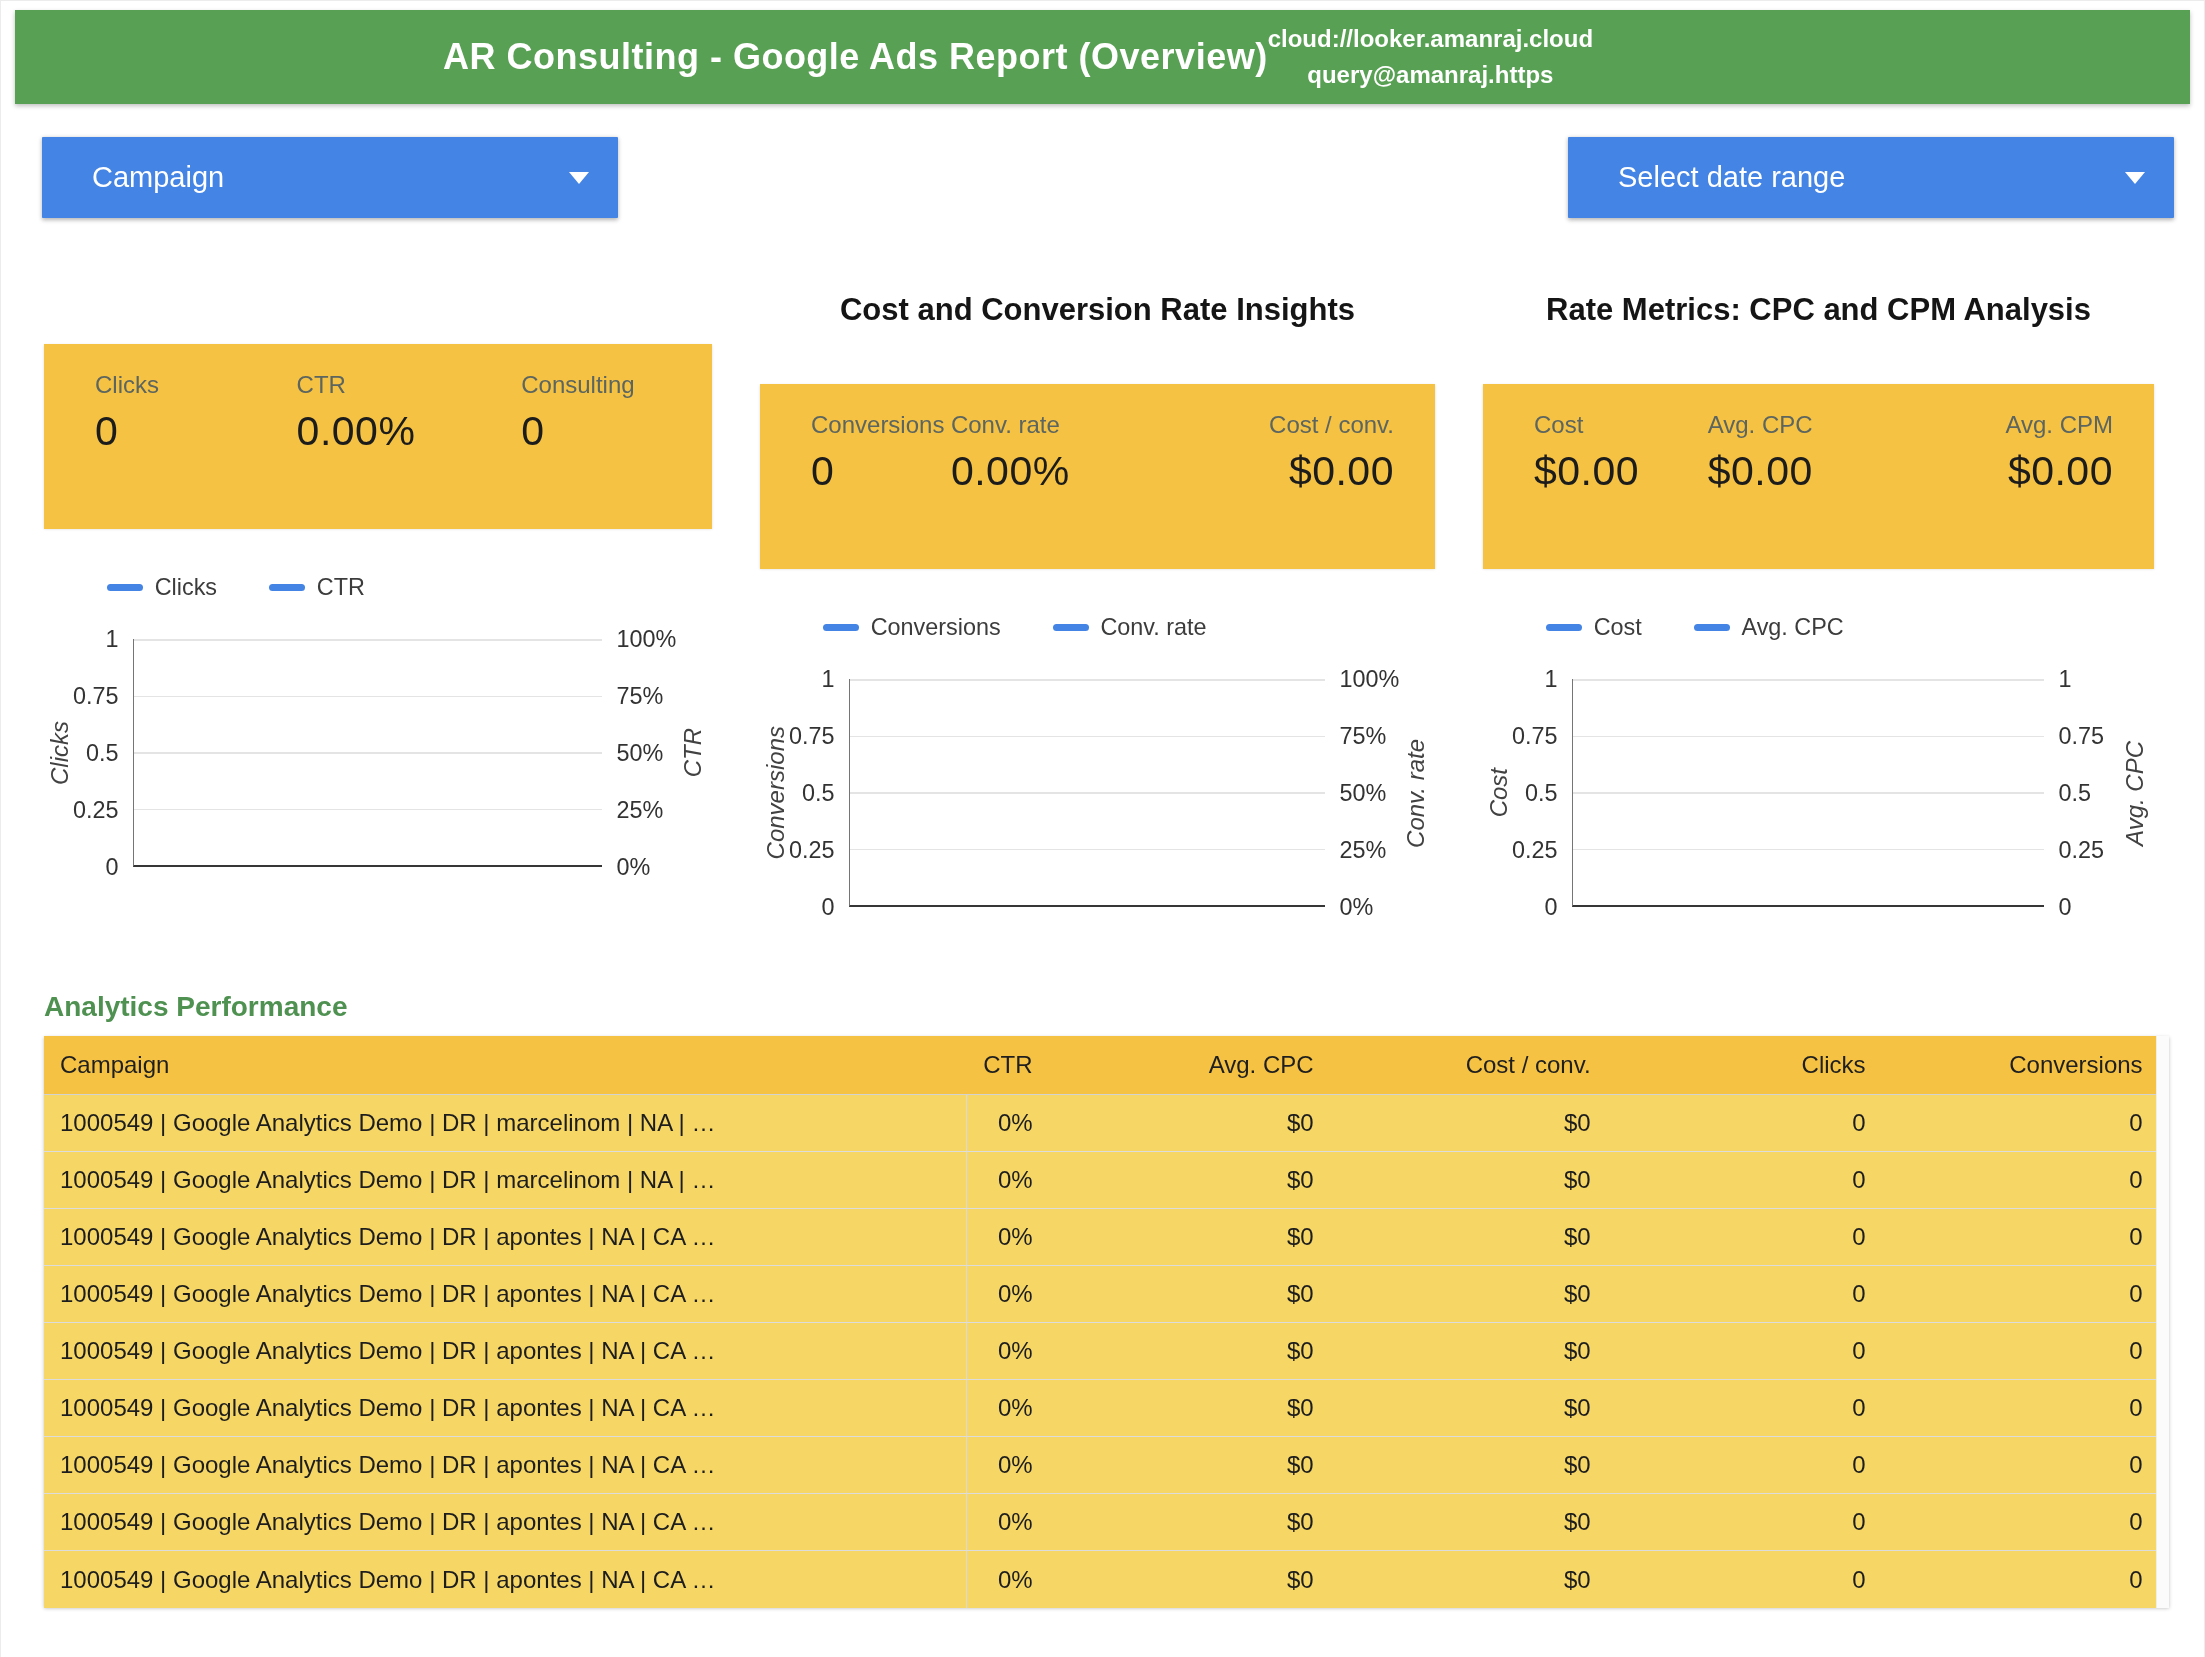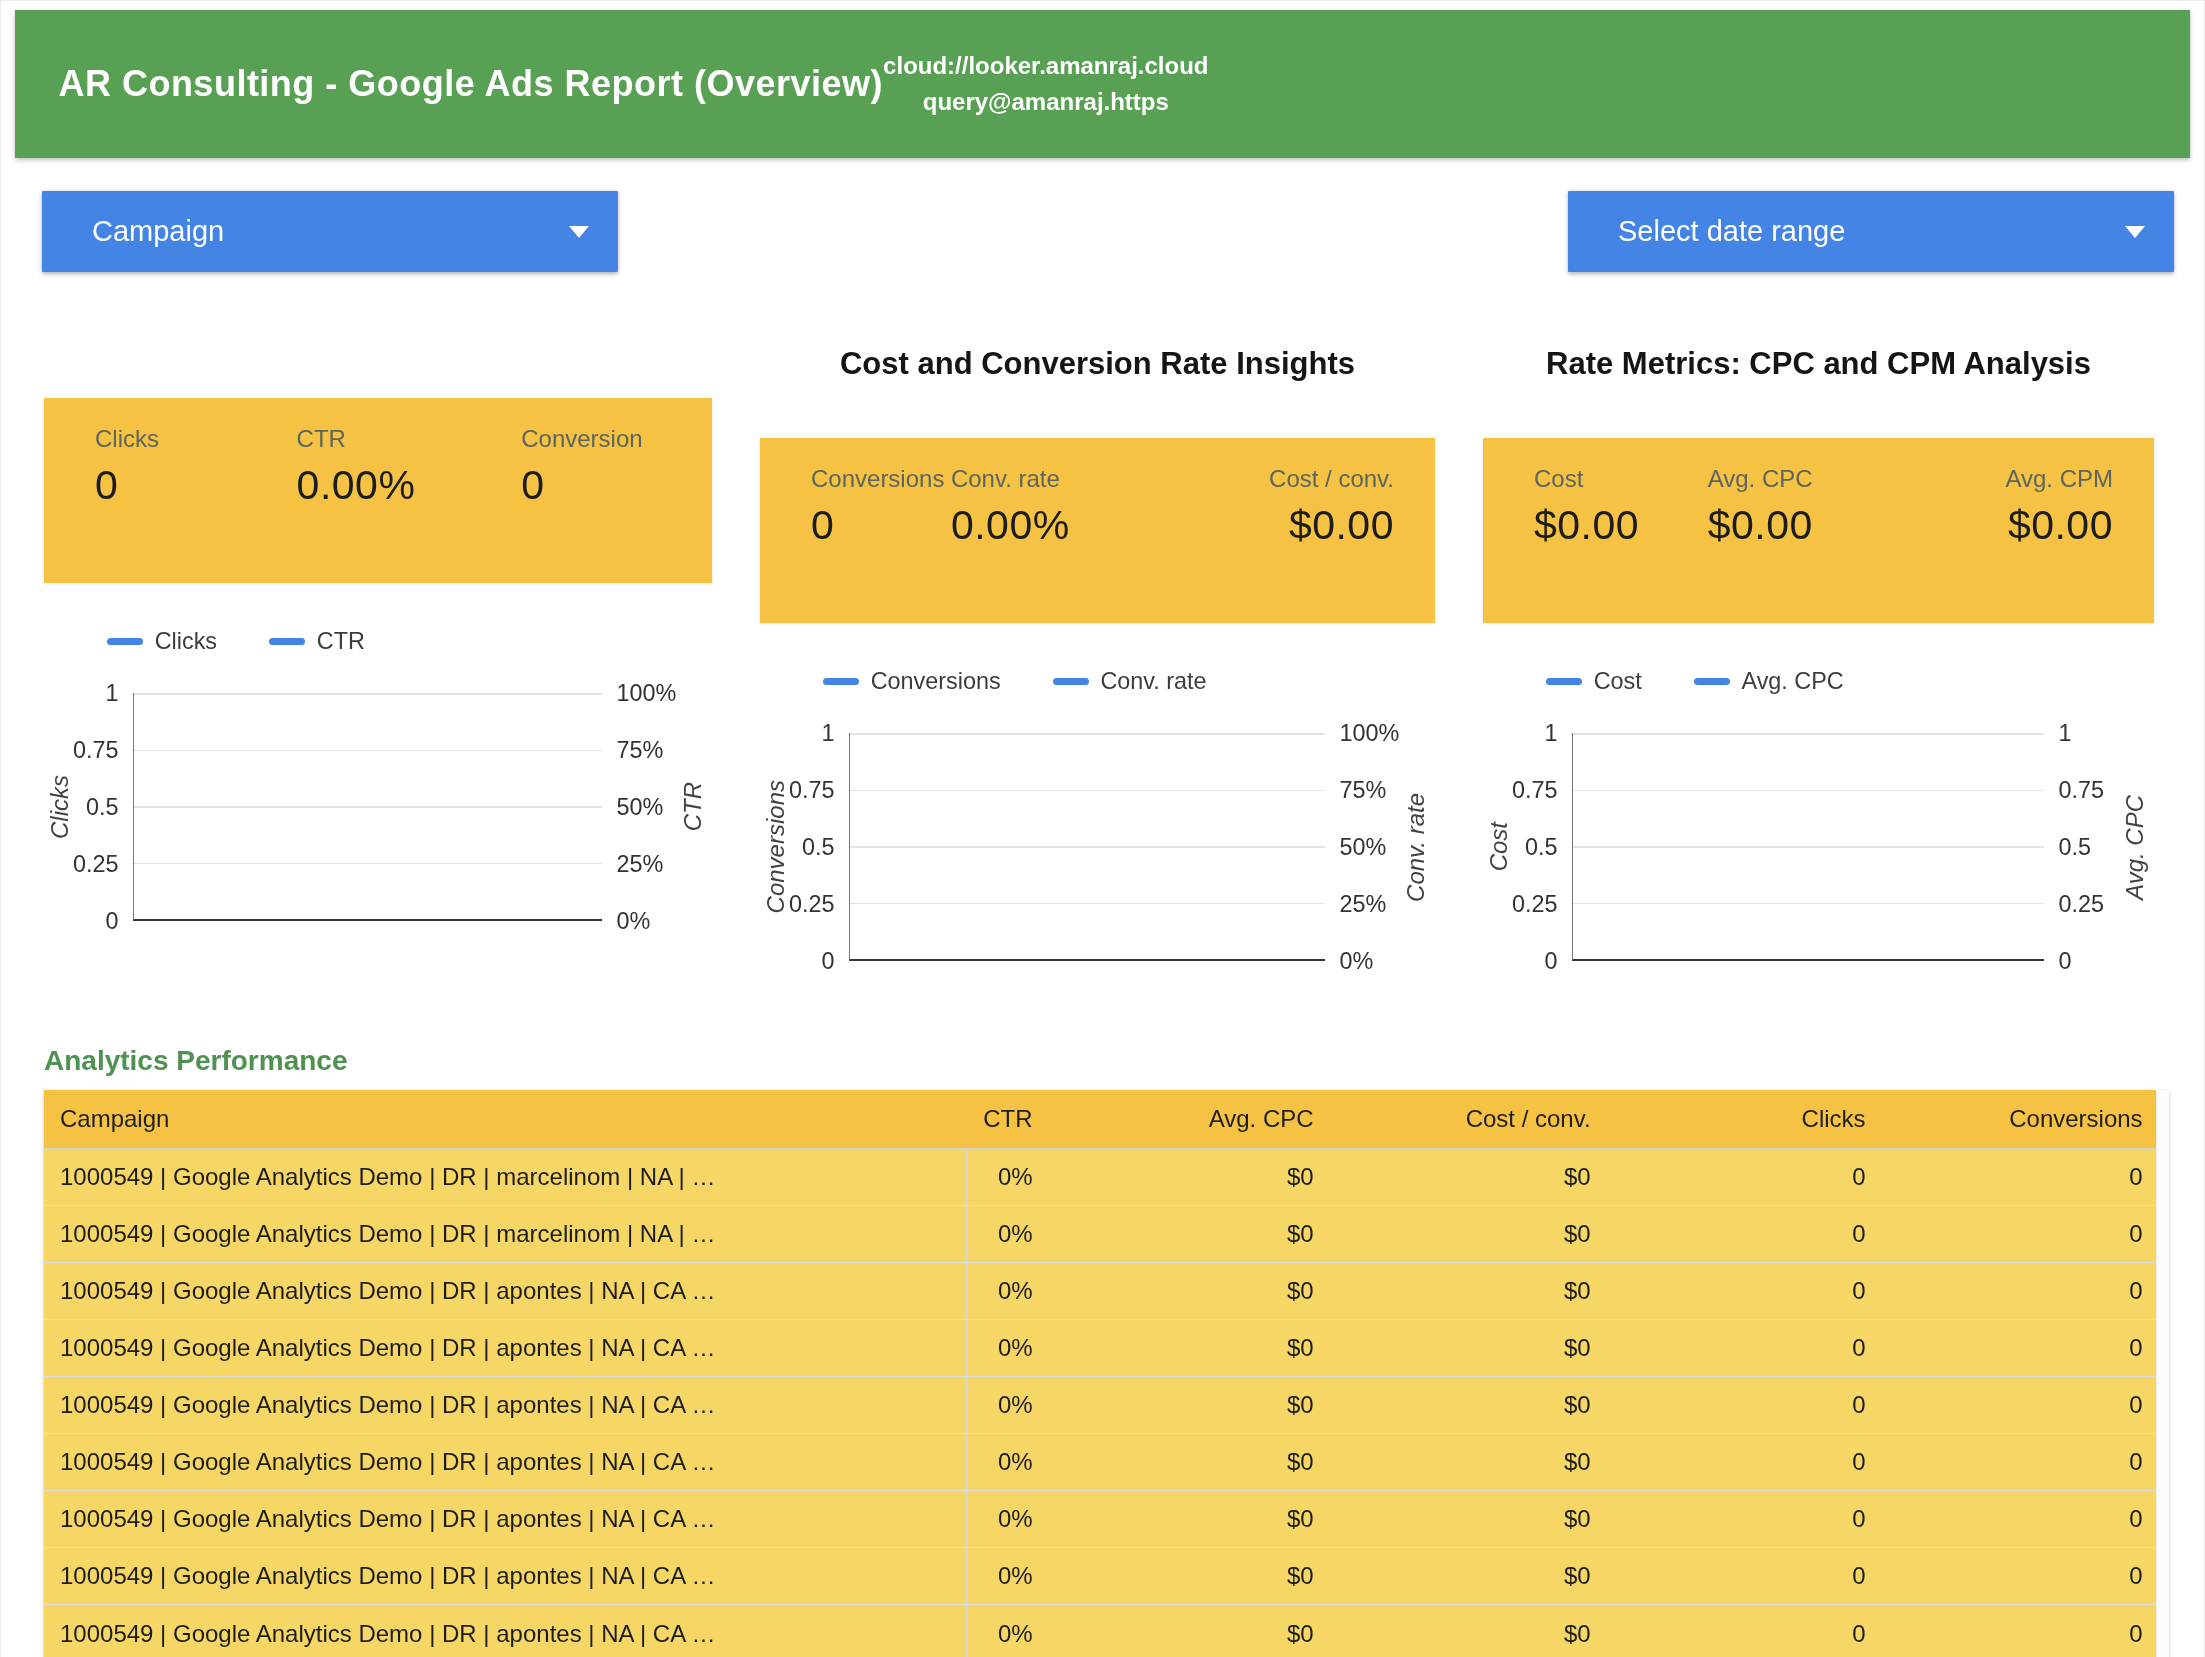--- a/index.html
+++ b/index.html
@@ -5,22 +5,22 @@
   * { margin:0; padding:0; box-sizing:border-box; }
   html,body { background:#ffffff; }
   body { font-family:"Liberation Sans","DejaVu Sans",sans-serif; }
   .page{
     position:relative; width:2205px; height:1658px; background:#fff;
     overflow:hidden; border:0.9px solid #ececec;
   }
 
   
   .report-header{
-    margin:9px 14.4px 0 14.4px; height:148px; background:#58A053;
-    display:flex; align-items:center; justify-content:flex-start;
+    margin:9px 14.4px 0 14.4px; height:94px; background:#58A053;
+    display:flex; align-items:center; justify-content:center;
     box-shadow:0 1.8px 4.5px rgba(0,0,0,.25);
   }
   .report-title{ color:#fff; font-size:36px; font-weight:700; padding-left:43px; letter-spacing:0.5px;}
   .header-links{ color:#fff; font-weight:700; font-size:24px; line-height:36px; text-align:center; padding-right:212px;}
 
   
   .filter-bar{ margin-top:33px; height:81px; display:flex; align-items:center; }
   .filter-btn{
     height:81px; background:#4484E4; color:#fff; font-size:29px; border:none;
     display:flex; align-items:center; text-align:left; cursor:pointer;
@@ -117,21 +117,21 @@
       <div class="scorecard">
         <div class="metric">
           <div class="metric-label">Clicks</div>
           <div class="metric-value">0</div>
         </div>
         <div class="metric">
           <div class="metric-label">CTR</div>
           <div class="metric-value">0.00%</div>
         </div>
         <div class="metric">
-          <div class="metric-label">Conversion</div>
+          <div class="metric-label">Consulting</div>
           <div class="metric-value">0</div>
         </div>
       </div>
       <div class="chart-slot">
   <div class="chart">
     <div class="legend">
       <div class="legend-item">
         <span class="legend-swatch"></span>
         <span class="legend-label">Clicks</span>
       </div>

